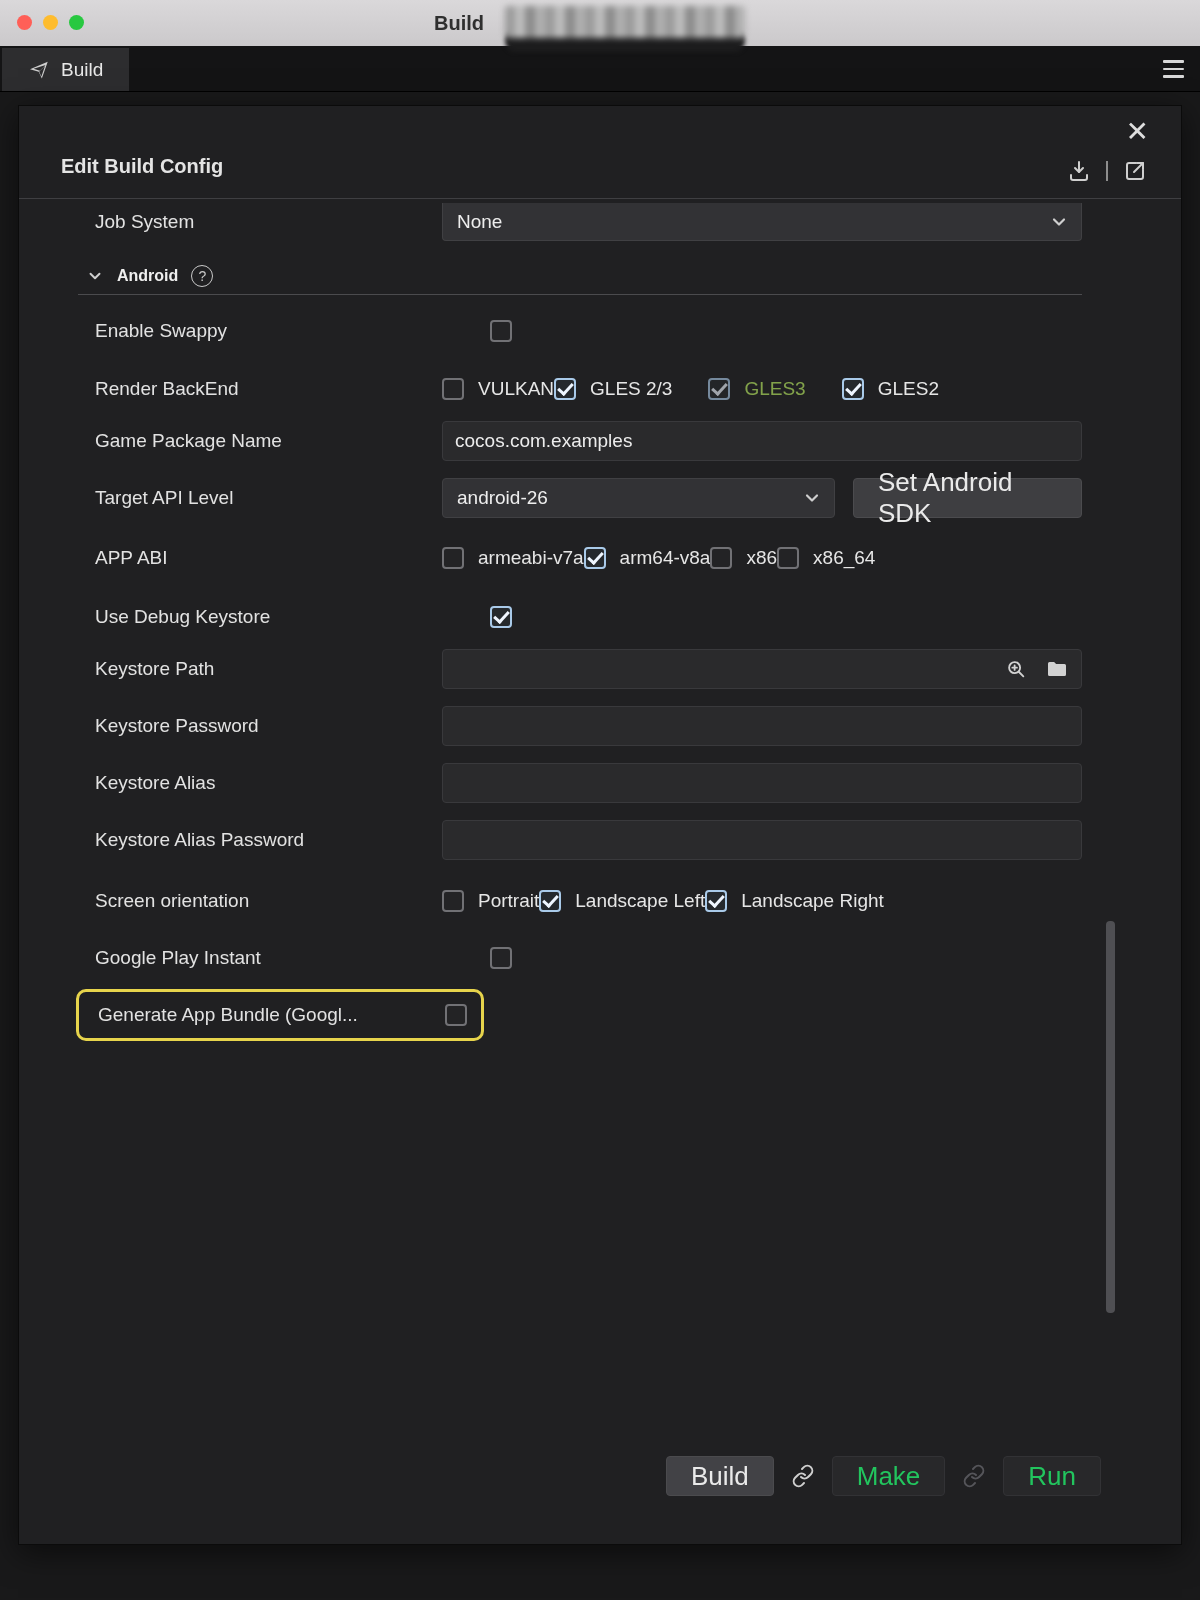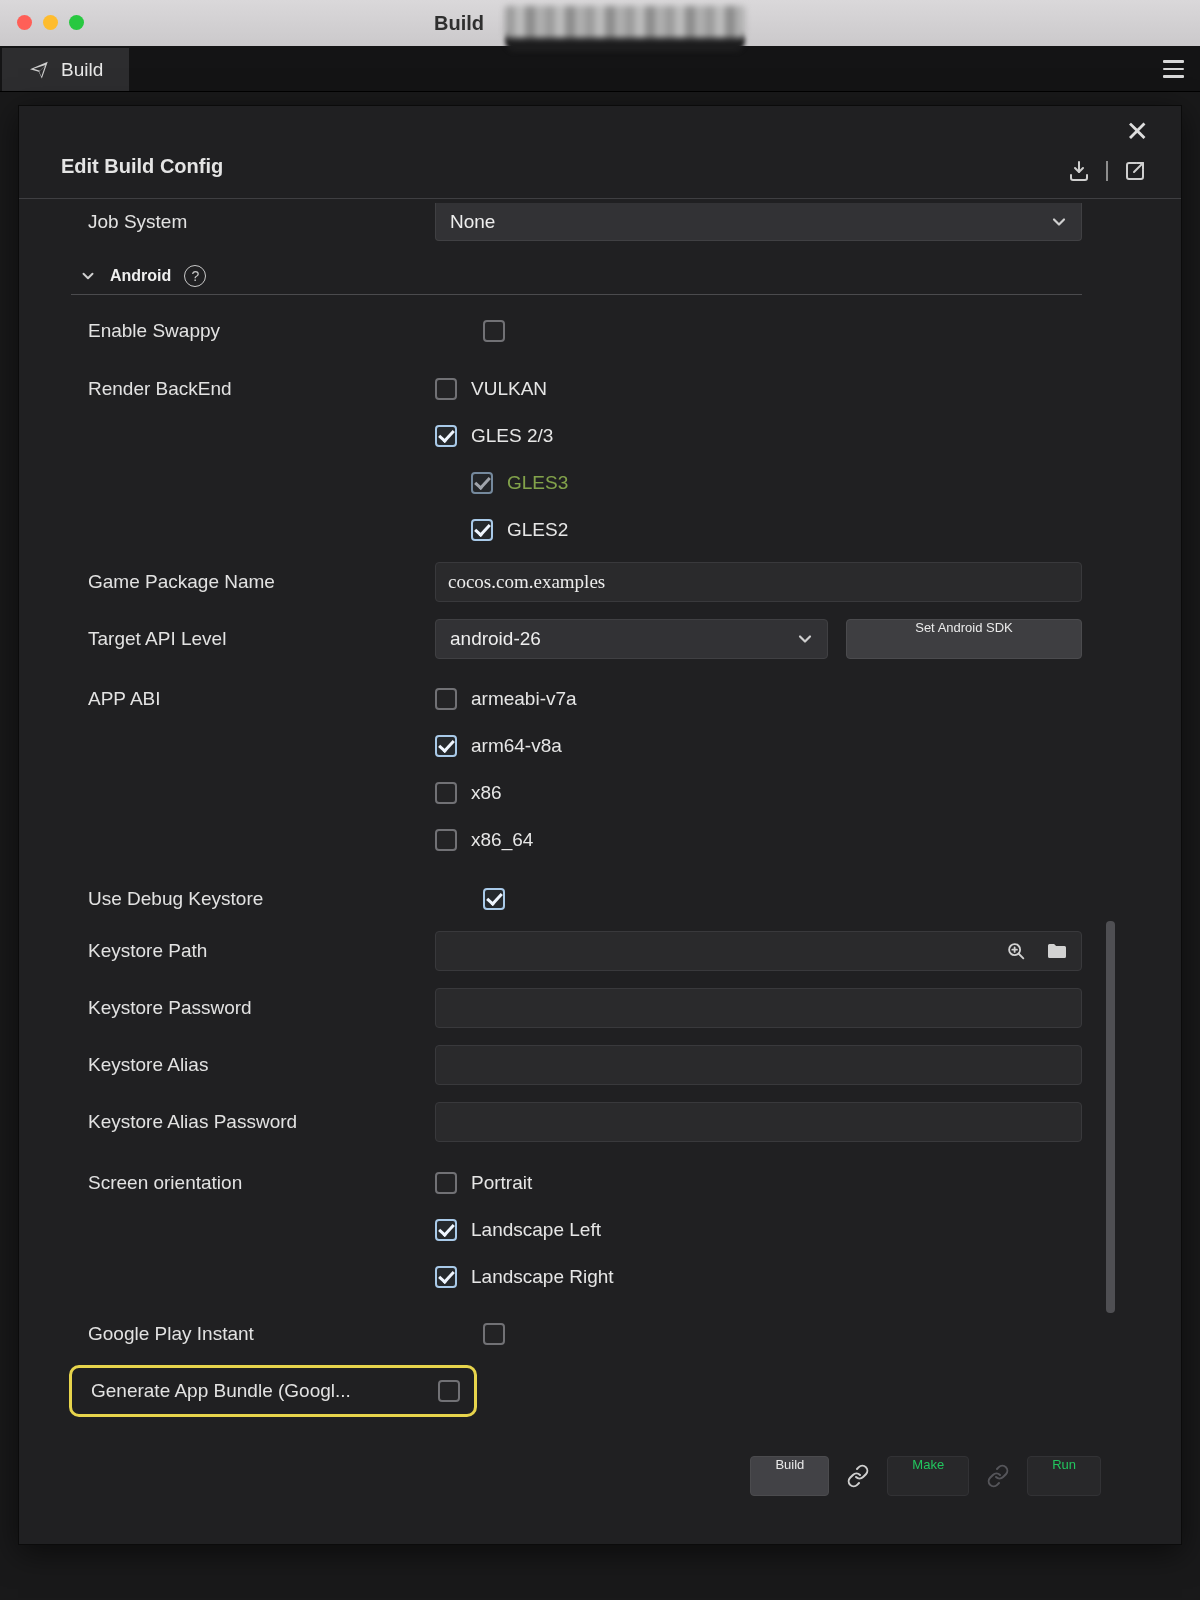--- a/index.html
+++ b/index.html
@@ -31,21 +31,21 @@
   .hamburger { position:absolute; right:16px; top:14px; display:flex; flex-direction:column; gap:5px; cursor:pointer; }
   .hamburger span { display:block; width:21px; height:2.5px; background:#d8d8d8; border-radius:1px; }
   
   .dialog { position:absolute; left:18px; top:105px; width:1164px; height:1440px;
     background:#202022; border:1px solid #0b0b0b; box-shadow:0 8px 30px rgba(0,0,0,.55); }
   .dialog-header { position:relative; height:93px; border-bottom:1px solid #3f3f42; }
   .dialog-title { position:absolute; left:42px; top:49px; font-size:20px; font-weight:600; color:#e4e4e4; }
   .close-x { position:absolute; right:32px; top:12px; font-size:28px; color:#dedede; line-height:1; cursor:pointer; }
   .header-icons { position:absolute; right:34px; top:53px; display:flex; align-items:center; gap:15px; color:#cfcfcf; }
   .vdiv { width:2px; height:20px; background:#8d8d8d; }
-  .content { position:absolute; top:94px; left:0; right:0; bottom:0; overflow:hidden; }
+  .content { position:absolute; top:94px; left:0; right:0; bottom:0; overflow:hidden;padding-left:7px; }
   
   .row { display:flex; align-items:center; padding-left:69px; padding-right:99px; }
   .flabel { width:347px; flex:none; font-size:19px; color:#e2e2e2; }
   .control { flex:1; display:flex; align-items:center; }
   .row-job { height:44px; }
   .select { position:relative; height:40px; background:#323235; border:1px solid #404043; border-radius:4px;
     display:flex; align-items:center; padding:0 42px 0 14px; color:#eeeeee; font-size:19px; cursor:pointer; }
   .select-clipped { height:38px; border-top:none; border-radius:0 0 4px 4px; }
   .select .chev { position:absolute; right:12px; top:50%; transform:translateY(-50%); color:#cfcfcf; display:flex; }
   .grow { flex:1; }
@@ -57,30 +57,30 @@
   .cb-row { height:47px;gap:48px; }
   .cb { position:relative; width:22px; height:22px; border:2px solid #717175; border-radius:4px;
     background:#232325; flex:none; cursor:pointer; }
   .cb.checked { border-color:#a9cae9; background:#25292d; }
   .cb.checked::after { content:""; position:absolute; left:5px; top:0px; width:6px; height:12px;
     border:solid #eff6ff; border-width:0 3px 3px 0; transform:rotate(42deg); }
   .opt { display:flex; align-items:center; height:47px; }
   .opt-label { margin-left:14px; font-size:19px; color:#e6e6e6; }
   .group { align-items:flex-start; }
   .group .flabel { line-height:47px; }
-  .group .control { flex-direction:column; align-items:flex-start; }
+  .group .control { flex-direction:row; align-items:flex-start; }
   .indent { margin-left:36px; }
   .dim { opacity:.62; }
   .dim .opt-label { color:#bef264; }
   .text-input { height:40px; background:#2a2a2c; border:1px solid #39393c; border-radius:4px;
-    display:flex; align-items:center; padding:0 12px; color:#ececec; font-size:19px; cursor:text;font-family:Liberation Serif, serif; }
+    display:flex; align-items:center; padding:0 12px; color:#ececec; font-size:19px; cursor:text; }
   .input-row { height:57px; }
   .keystore-icons { margin-left:auto; display:flex; align-items:center; gap:18px; color:#d2d2d2; }
   .btn { height:40px; padding:0 24px; background:#3e3e41; border:1px solid #4b4b4e; border-radius:4px;
-    color:#eaeaea; font-size:13px; display:flex; align-items:flex-start; cursor:pointer; }
+    color:#eaeaea; font-size:26px; display:flex; align-items:center; cursor:pointer; }
   .btn-sdk { margin-left:18px; flex:none; }
   .highlight-row { margin-top:5px; height:58px; padding-left:50px; align-items:center; }
   .hl-wrap { display:flex; align-items:center; border:3px solid #e7d44c; border-radius:10px;
     padding:0 14px 0 19px; height:52px; }
   .footer { position:absolute; right:80px; top:1350px; display:flex; align-items:center; gap:17px; }
   .btn-primary { background:#424246; }
   .btn-disabled { background:#28282a; color:#22c55e; border-color:#323235; cursor:default; }
   .link-icon { color:#cfcfcf; display:flex; }
   .link-dim { color:#55555a; }
   .scrollbar { position:absolute; right:66px; top:815px; width:9px; height:392px;

